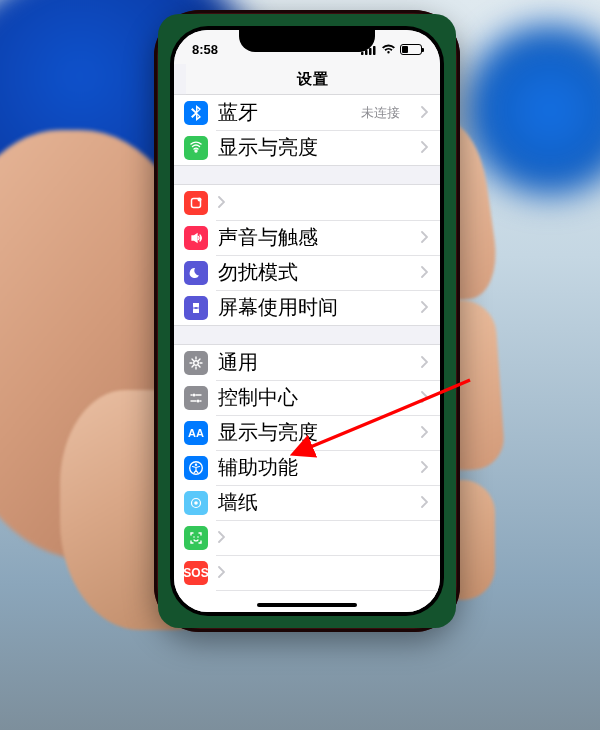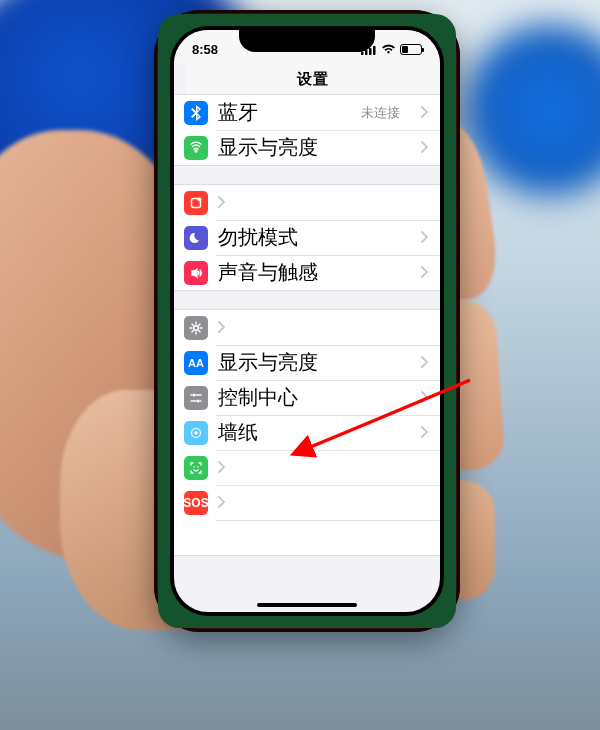--- a/index.html
+++ b/index.html
@@ -382,74 +382,99 @@
                   <svg width="14" height="14" viewBox="0 0 14 14">
                       <rect x="2.5" y="2.5" width="9" height="9" rx="2" fill="none" stroke="#fff" stroke-width="1.5"></rect>
                       <circle cx="10.5" cy="3.5" r="2" fill="#fff"></circle>
                     </svg>
                 </div>
                 <span class="chevron"><svg width="7" height="12" viewBox="0 0 7 12">
                       <path d="M1 1l5 5-5 5" stroke="#c7c7cc" stroke-width="1.8" fill="none" stroke-linecap="round"></path>
                     </svg></span>
               </div>
               <div class="row">
+                <div class="icon-tile c-pink">
+                  <svg width="14" height="14" viewBox="0 0 14 14">
+                      <path d="M3 5h2l3-2v8l-3-2H3zM9.5 5.5a2.5 2.5 0 010 3M11 4a4.5 4.5 0 010 6" stroke="#fff" stroke-width="1.3" fill="#fff" stroke-linecap="round" fill-rule="evenodd"></path>
+                    </svg>
+                </div>
+                <div class="row-label">声音与触感</div>
+                <span class="chevron"><svg width="7" height="12" viewBox="0 0 7 12">
+                      <path d="M1 1l5 5-5 5" stroke="#c7c7cc" stroke-width="1.8" fill="none" stroke-linecap="round"></path>
+                    </svg></span>
+              </div>
+              <div class="row">
                 <div class="icon-tile c-indigo">
                   <svg width="14" height="14" viewBox="0 0 14 14">
                       <path d="M10 9.5A5 5 0 016 2a5 5 0 104 7.5z" fill="#fff"></path>
                     </svg>
                 </div>
                 <div class="row-label">勿扰模式</div>
                 <span class="chevron"><svg width="7" height="12" viewBox="0 0 7 12">
                       <path d="M1 1l5 5-5 5" stroke="#c7c7cc" stroke-width="1.8" fill="none" stroke-linecap="round"></path>
                     </svg></span>
               </div>
               <div class="row">
-                <div class="icon-tile c-pink">
-                  <svg width="14" height="14" viewBox="0 0 14 14">
-                      <path d="M3 5h2l3-2v8l-3-2H3zM9.5 5.5a2.5 2.5 0 010 3M11 4a4.5 4.5 0 010 6" stroke="#fff" stroke-width="1.3" fill="#fff" stroke-linecap="round" fill-rule="evenodd"></path>
-                    </svg>
-                </div>
-                <div class="row-label">声音与触感</div>
+                <div class="icon-tile c-indigo">
+                  <svg width="14" height="14" viewBox="0 0 14 14">
+                      <path d="M4 2h6v3a3 3 0 01-3 3 3 3 0 01-3-3zM4 12h6V9a3 3 0 00-3-3 3 3 0 00-3 3z" fill="#fff"></path>
+                    </svg>
+                </div>
+                <div class="row-label">屏幕使用时间</div>
                 <span class="chevron"><svg width="7" height="12" viewBox="0 0 7 12">
                       <path d="M1 1l5 5-5 5" stroke="#c7c7cc" stroke-width="1.8" fill="none" stroke-linecap="round"></path>
                     </svg></span>
               </div>
             </div>
 
             <div class="group">
               <div class="row">
                 <div class="icon-tile c-gray">
                   <svg width="14" height="14" viewBox="0 0 14 14">
                       <circle cx="7" cy="7" r="2.3" fill="none" stroke="#fff" stroke-width="1.4"></circle>
                       <path d="M7 1v2M7 11v2M1 7h2M11 7h2M3 3l1.4 1.4M9.6 9.6L11 11M11 3L9.6 4.4M4.4 9.6L3 11" stroke="#fff" stroke-width="1.4" stroke-linecap="round"></path>
                     </svg>
                 </div>
-                <span class="chevron"><svg width="7" height="12" viewBox="0 0 7 12">
-                      <path d="M1 1l5 5-5 5" stroke="#c7c7cc" stroke-width="1.8" fill="none" stroke-linecap="round"></path>
-                    </svg></span>
-              </div>
-              <div class="row">
-                <div class="icon-tile c-blue">
-                  <span style="font-size:11px;font-weight:700;">AA</span>
-                </div>
-                <div class="row-label">显示与亮度</div>
+                <div class="row-label">通用</div>
                 <span class="chevron"><svg width="7" height="12" viewBox="0 0 7 12">
                       <path d="M1 1l5 5-5 5" stroke="#c7c7cc" stroke-width="1.8" fill="none" stroke-linecap="round"></path>
                     </svg></span>
               </div>
               <div class="row">
                 <div class="icon-tile c-gray">
                   <svg width="14" height="14" viewBox="0 0 14 14">
                       <circle cx="5" cy="4" r="1.5" fill="#fff"></circle>
                       <path d="M2 4h1M7 4h5" stroke="#fff" stroke-width="1.4" stroke-linecap="round"></path>
                       <circle cx="9" cy="10" r="1.5" fill="#fff"></circle>
                       <path d="M2 10h5M11 10h1" stroke="#fff" stroke-width="1.4" stroke-linecap="round"></path>
                     </svg>
                 </div>
                 <div class="row-label">控制中心</div>
+                <span class="chevron"><svg width="7" height="12" viewBox="0 0 7 12">
+                      <path d="M1 1l5 5-5 5" stroke="#c7c7cc" stroke-width="1.8" fill="none" stroke-linecap="round"></path>
+                    </svg></span>
+              </div>
+              <div class="row">
+                <div class="icon-tile c-blue">
+                  <span style="font-size:11px;font-weight:700;">AA</span>
+                </div>
+                <div class="row-label">显示与亮度</div>
+                <span class="chevron"><svg width="7" height="12" viewBox="0 0 7 12">
+                      <path d="M1 1l5 5-5 5" stroke="#c7c7cc" stroke-width="1.8" fill="none" stroke-linecap="round"></path>
+                    </svg></span>
+              </div>
+              <div class="row">
+                <div class="icon-tile c-blue">
+                  <svg width="16" height="16" viewBox="0 0 16 16">
+                      <circle cx="8" cy="8" r="6.3" fill="none" stroke="#fff" stroke-width="1.4"></circle>
+                      <circle cx="8" cy="4.8" r="1.2" fill="#fff"></circle>
+                      <path d="M4.5 6.5L8 7.5l3.5-1M8 7.5v3M8 10.5l-2 2.3M8 10.5l2 2.3" stroke="#fff" stroke-width="1.2" stroke-linecap="round" fill="none"></path>
+                    </svg>
+                </div>
+                <div class="row-label">辅助功能</div>
                 <span class="chevron"><svg width="7" height="12" viewBox="0 0 7 12">
                       <path d="M1 1l5 5-5 5" stroke="#c7c7cc" stroke-width="1.8" fill="none" stroke-linecap="round"></path>
                     </svg></span>
               </div>
               <div class="row">
                 <div class="icon-tile c-teal">
                   <svg width="14" height="14" viewBox="0 0 14 14">
                       <circle cx="7" cy="7" r="4.5" fill="none" stroke="#fff" stroke-width="1.2"></circle>
                       <circle cx="7" cy="7" r="1.8" fill="#fff"></circle>
                     </svg>

